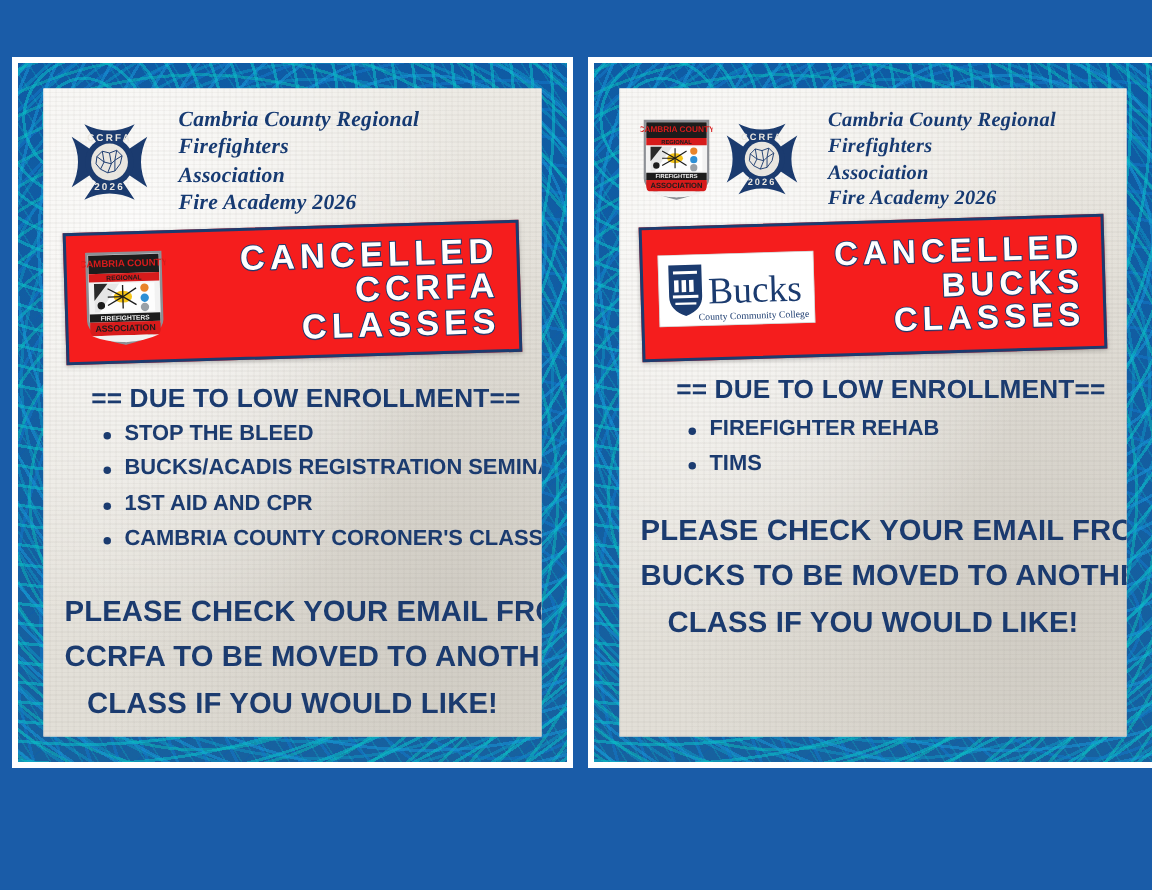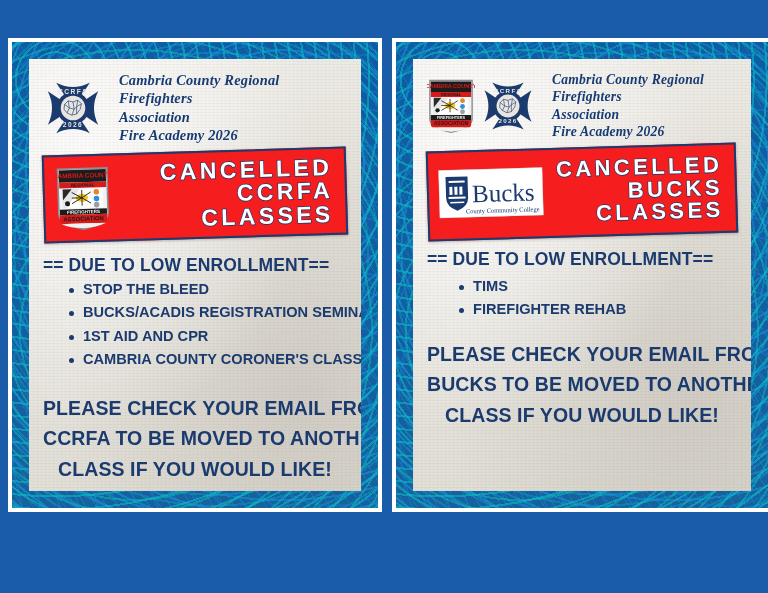--- a/index.html
+++ b/index.html
@@ -127,21 +127,21 @@
     -webkit-text-stroke: 1.3px #1b3b6f;
     paint-order: stroke fill;
     text-shadow: 0 1px 0 rgba(27,59,111,.55);
   }
   #flyer-left  .banner-text { font-size: 23px; }
   #flyer-right .banner-text { font-size: 22px; }
   .banner-text div { white-space: nowrap; }
 
   
   .enroll-line {
-    text-align: left;
+    text-align: right;
     color: #1b3b6f;
     font-weight: bold;
     font-size: 17.5px;
     letter-spacing: .1px;
     margin-top: 16px;
   }
   #flyer-right .enroll-line { margin-top: 12px; }
 
   .class-list {
     list-style: none;
@@ -361,22 +361,22 @@
           <div class="banner-text">
             <div>CANCELLED</div>
             <div>BUCKS</div>
             <div>CLASSES</div>
           </div>
         </div>
 
         <div class="enroll-line">== DUE TO LOW ENROLLMENT==</div>
 
         <ul class="class-list">
+          <li>FIREFIGHTER REHAB</li>
           <li>TIMS</li>
-          <li>FIREFIGHTER REHAB</li>
         </ul>
 
         <div class="closing">
           <div>PLEASE CHECK YOUR EMAIL FROM</div>
           <div>BUCKS TO BE MOVED TO ANOTHER</div>
           <div>CLASS IF YOU WOULD LIKE!</div>
         </div>
 
       </div>
     </div>

